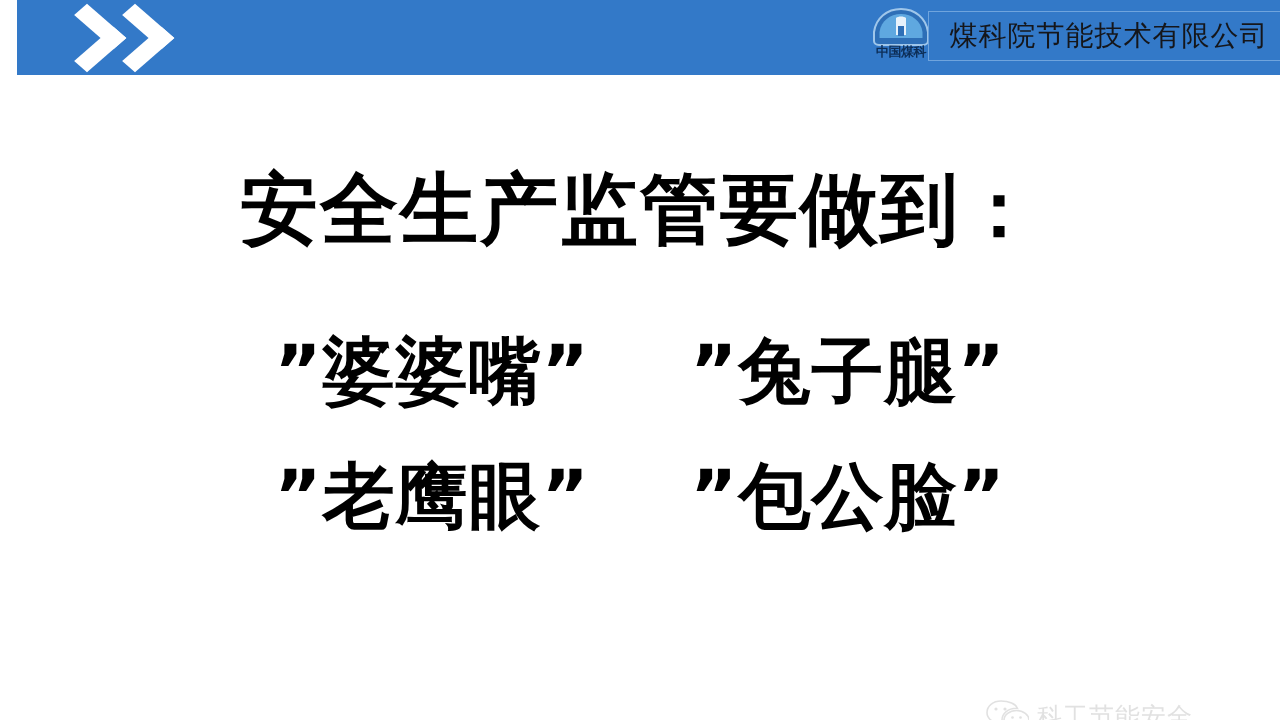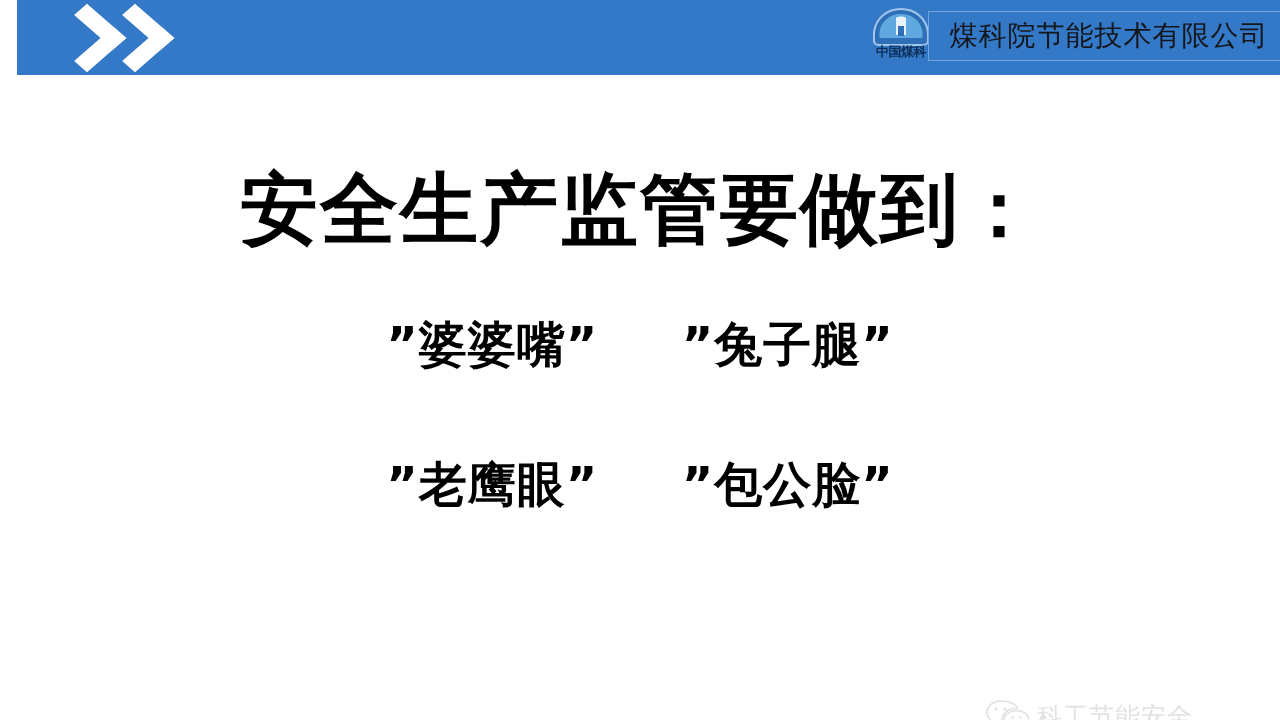--- a/index.html
+++ b/index.html
@@ -118,28 +118,28 @@
     line-height: 1;
   }
 
   #title-line {
     top: 95px;
     font-size: 78px;
     letter-spacing: 2px;
   }
 
   #phrase-line-1 {
-    top: 245px;
-    font-size: 48px;
+    top: 260px;
+    font-size: 72px;
     letter-spacing: 1px;
   }
 
   #phrase-line-2 {
     top: 385px;
-    font-size: 48px;
+    font-size: 72px;
     letter-spacing: 1px;
   }
 
   .phrase-gap {
     display: inline-block;
     width: 48px;
   }
 
   
   #watermark {

